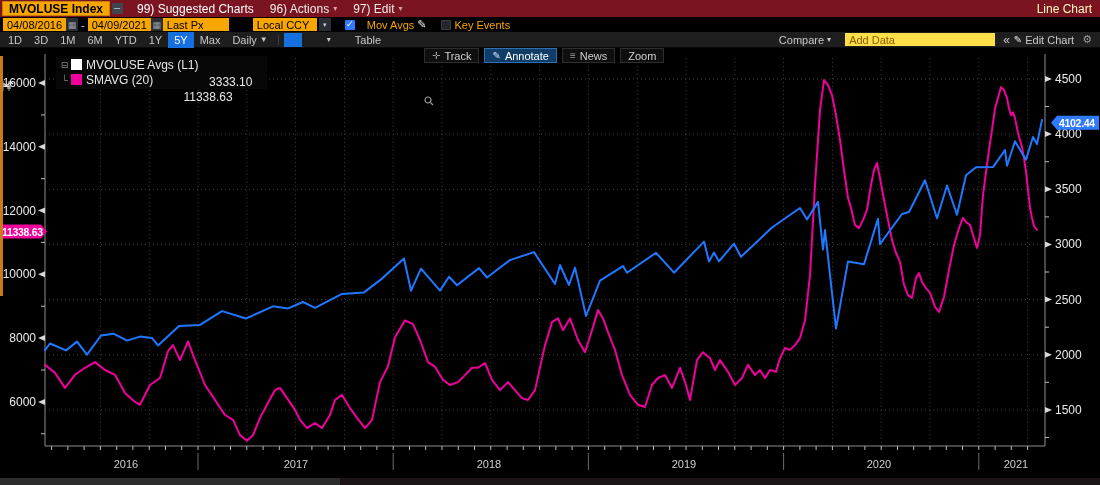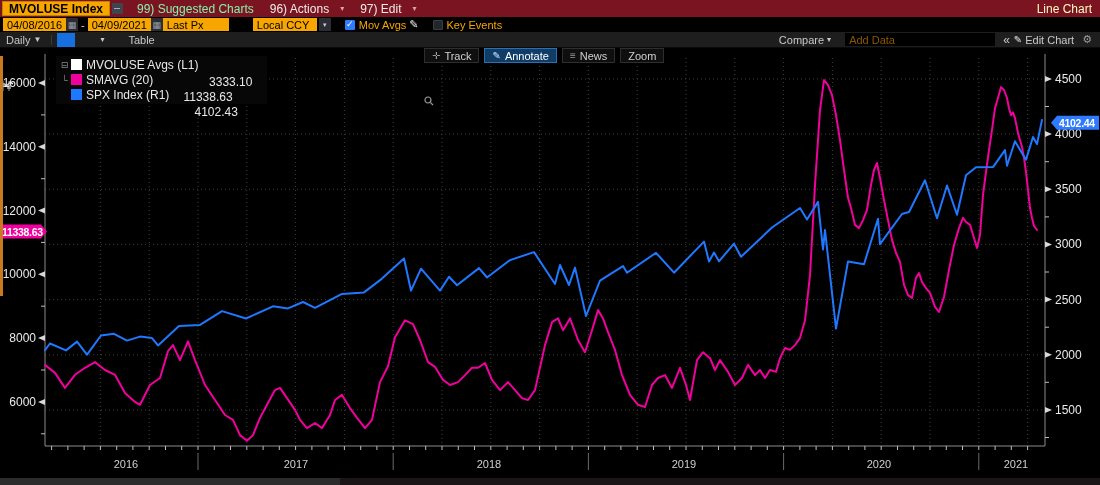--- a/index.html
+++ b/index.html
@@ -5,22 +5,22 @@
   html,body{margin:0;padding:0;background:#000;}
   .screen{position:relative;width:1100px;height:485px;background:#000;overflow:hidden;
           font-family:"Liberation Sans","DejaVu Sans",sans-serif;-webkit-font-smoothing:antialiased;}
   
   .row1{position:absolute;top:0;left:0;width:1100px;height:17px;background:#7a1420;
         display:flex;align-items:center;font-size:12px;color:#e9e4e2;}
   .sec-field{height:15px;margin-left:2px;padding:0 6px;background:#f7a600;color:#000;
              display:flex;align-items:center;font-weight:bold;border:1px solid #c87f00;box-sizing:border-box;}
   .mini-box{width:11px;height:11px;background:#40444c;margin-left:2px;position:relative;}
   .mini-box::after{content:"";position:absolute;left:2px;top:5px;width:6px;height:1px;background:#aab;}
-  .dim-item{color:#86efac;margin-left:14px;}
-  .menu-item{color:#f0ece9;margin-left:16px;display:flex;align-items:center;gap:11px;}
+  .dim-item{color:#ffffff;margin-left:14px;}
+  .menu-item{color:#f0ece9;margin-left:16px;display:flex;align-items:center;gap:4px;}
   .caret{font-size:8px;color:#d9a0a6;line-height:1;}
   .row1 .spacer{flex:1;}
   .win-title{margin-right:8px;color:#fef9c3;}
   
   .row2{position:absolute;top:17px;left:0;width:1100px;height:15px;background:#000;
         display:flex;align-items:center;font-size:11px;color:#f7a600;}
   .amber{height:13px;background:#f7a600;color:#000;display:flex;align-items:center;
          padding:0 4px;box-sizing:border-box;}
   .cal-btn{width:12px;height:13px;background:#2a2d33;color:#9aa0a8;display:flex;align-items:center;
            justify-content:center;font-size:9px;}
@@ -35,21 +35,21 @@
   
   .row3{position:absolute;top:32px;left:0;width:1100px;height:16px;background:#1e1e1e;
         display:flex;align-items:center;font-size:11px;color:#c8c8c8;border-bottom:1px solid #0a0a0a;box-sizing:border-box;}
   .rng{padding:0 6px;height:16px;display:flex;align-items:center;cursor:default;}
   .rng.sel{background:#1670e0;color:#fff;}
   .tb-btn{padding:8px 6px;height:16px;display:flex;align-items:center;gap:3px;}
   .tb-icon{width:18px;height:14px;display:flex;align-items:center;justify-content:center;margin:0 1px;}
   .tb-icon.sel{background:#1670e0;}
   .tb-sep{width:1px;height:10px;background:#3a3a3a;margin:0 4px;}
   .row3 .spacer{flex:1;}
-  .add-data{width:150px;height:13px;background:#000000;color:#8a5800;display:flex;align-items:center;
+  .add-data{width:150px;height:13px;background:#fde047;color:#8a5800;display:flex;align-items:center;
             padding:0 4px;box-sizing:border-box;margin:0 8px;}
   .gear{color:#9a9a9a;font-size:11px;margin:0 8px 0 2px;}
   .chev{color:#c8c8c8;font-size:12px;letter-spacing:-2px;}
   
   .chart-btns{position:absolute;top:48px;left:424px;display:flex;gap:5px;font-size:11px;}
   .cbtn{height:15px;padding:0 7px;background:#0f0f0f;border:1px solid #2e2e2e;color:#cfcfcf;
         display:flex;align-items:center;gap:4px;box-sizing:border-box;}
   .cbtn.sel{background:#0f3d68;border-color:#2f6fae;color:#fff;}
   .cbtn .ic{font-size:10px;color:#9a9a9a;}
   .cbtn.sel .ic{color:#cfe2ff;}
@@ -93,27 +93,37 @@
   <div class="row2">
     <div class="amber" style="margin-left:3px;">04/08/2016</div>
     <div class="cal-btn">▦</div>
     <span class="dash">-</span>
     <div class="amber">04/09/2021</div>
     <div class="cal-btn">▦</div>
     <div class="amber" style="margin-left:0;width:66px;">Last Px</div>
     <div class="amber" style="margin-left:24px;width:64px;">Local CCY</div>
     <div class="drop-btn" style="margin-left:2px;">▾</div>
     <div class="checkbox on" style="margin-left:14px;">✓</div>
-    <span style="margin-left:4px;">Mov Avgs</span>
+    <span style="margin-left:12px;">Mov Avgs</span>
     <span class="pencil">✎</span>
     <div class="checkbox off" style="margin-left:14px;">✓</div>
     <span style="margin-left:4px;">Key Events</span>
   </div>
 
   <div class="row3">
+    <div id="range-buttons" style="display:flex;margin-left:2px;">
+        <div class="rng">1D</div>
+        <div class="rng">3D</div>
+        <div class="rng">1M</div>
+        <div class="rng">6M</div>
+        <div class="rng">YTD</div>
+        <div class="rng">1Y</div>
+        <div class="rng sel">5Y</div>
+        <div class="rng">Max</div>
+      </div>
     <div class="tb-btn">
       <span>Daily</span>
       <span style="font-size:8px;">▼</span>
     </div>
     <div class="tb-sep"></div>
     <div class="tb-icon sel">
       <svg width="14" height="10" viewBox="0 0 14 10">
         <polyline points="1,8 4,4 7,6 10,2 13,4" fill="none" stroke="#fff" stroke-width="1.4"></polyline>
       </svg>
     </div>
@@ -326,25 +336,19 @@
     <span class="sw" style="background:#ffffff"></span>
     <span class="lname">MVOLUSE Avgs  (L1)</span>
     <span class="lval">3333.10</span>
         </div>
         <div class="lrow">
           <span class="lpre">└</span>
     <span class="sw" style="background:#f0009c"></span>
     <span class="lname">SMAVG (20)</span>
     <span class="lval">11338.63</span>
         </div>
-        <div class="lrow">
-          <span class="lpre"></span>
-    <span class="sw" style="background:#1f78ff"></span>
-    <span class="lname">SPX Index  (R1)</span>
-    <span class="lval">4102.43</span>
-        </div>
       </div>
   </div>
 
   <div class="bottom-strip">
       <div class="seg"></div>
     </div>
 </div>
 
 </body></html>

